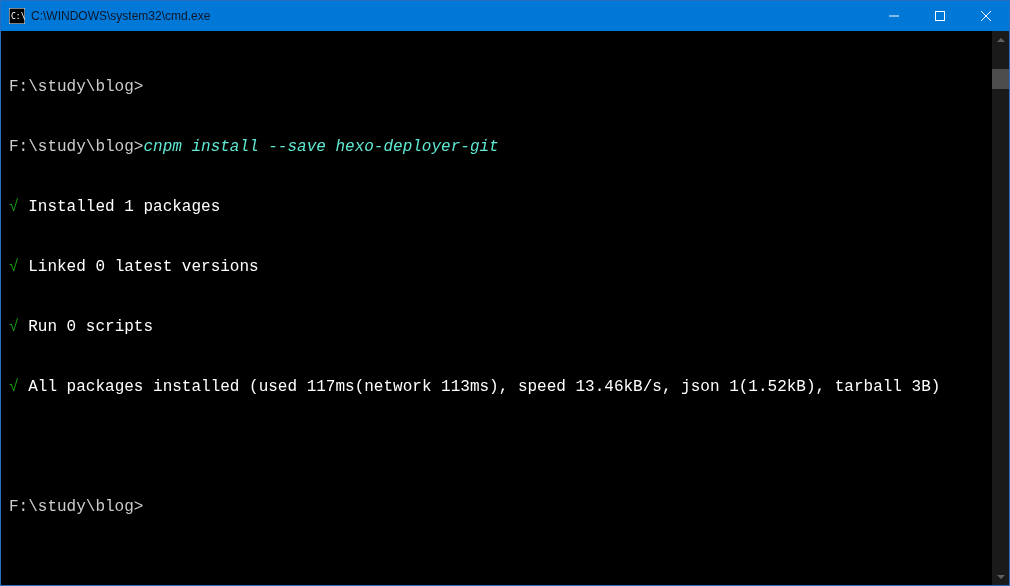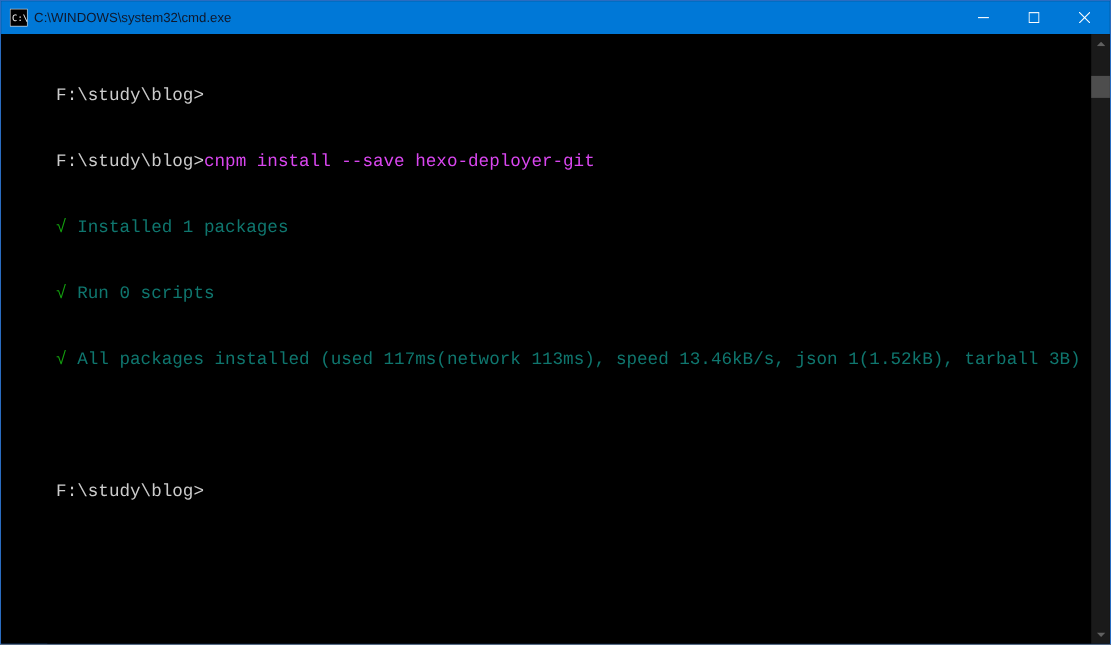--- a/index.html
+++ b/index.html
@@ -52,21 +52,20 @@
       align-items: center;
       justify-content: center;
       color: #ffffff;
     }
     .titlebar-btn svg { display: block; }
     .terminal-wrap {
       flex-grow: 1;
       display: flex;
       background: #000000;
       position: relative;
-      padding-left: 42px;
     }
     .terminal {
       flex-grow: 1;
       background: #000000;
       padding: 6px 0 6px 8px;
       font-family: "NSimSun", "SimSun", "Consolas", "Courier New", monospace;
       font-size: 16px;
       line-height: 20px;
       color: #cccccc;
       white-space: pre;
@@ -92,23 +91,23 @@
     .scroll-down { bottom: 0; }
     .scroll-thumb {
       position: absolute;
       left: 0px; right: 0px;
       top: 38px;
       height: 20px;
       background: #4d4d4d;
     }
     .line { white-space: pre; }
     .prompt { color: #cccccc; }
-    .cmd { color: #d946ef; }
+    .cmd { color: #5eead4; font-style: italic; }
     .check { color: #13a10e; }
-    .out { color: #0f766e; }
+    .out { color: #ffffff; }
   </style>
 </head>
 <body>
 
 <div class="window">
   <div class="titlebar">
     <div class="titlebar-icon">
       <svg width="16" height="16" viewBox="0 0 16 16">
         <rect x="0" y="0" width="16" height="16" fill="#000000" stroke="#ffffff" stroke-width="1"></rect>
         <text x="2" y="11" font-size="8" fill="#ffffff" font-family="monospace">C:\</text>
@@ -132,20 +131,21 @@
             <line x1="10" y1="0" x2="0" y2="10" stroke="#ffffff" stroke-width="1"></line>
           </svg>
       </div>
     </div>
   </div>
   <div class="terminal-wrap">
     <div class="terminal">
       <div class="line"><span class="prompt">F:\study\blog&gt;</span><span class="cmd"></span></div>
       <div class="line"><span class="prompt">F:\study\blog&gt;</span><span class="cmd">cnpm install --save hexo-deployer-git</span></div>
       <div class="line"><span class="check">√</span><span class="out"> Installed 1 packages</span></div>
+      <div class="line"><span class="check">√</span><span class="out"> Linked 0 latest versions</span></div>
       <div class="line"><span class="check">√</span><span class="out"> Run 0 scripts</span></div>
       <div class="line"><span class="check">√</span><span class="out"> All packages installed (used 117ms(network 113ms), speed 13.46kB/s, json 1(1.52kB), tarball 3B)</span></div>
       <div class="line"><span></span>&nbsp;</div>
       <div class="line"><span class="prompt">F:\study\blog&gt;</span><span class="cmd"></span></div>
     </div>
     <div class="scrollbar">
       <div class="scroll-up">
         <svg width="8" height="4" viewBox="0 0 8 4">
             <polygon points="4,0 8,4 0,4" fill="#606060"></polygon>
           </svg>

